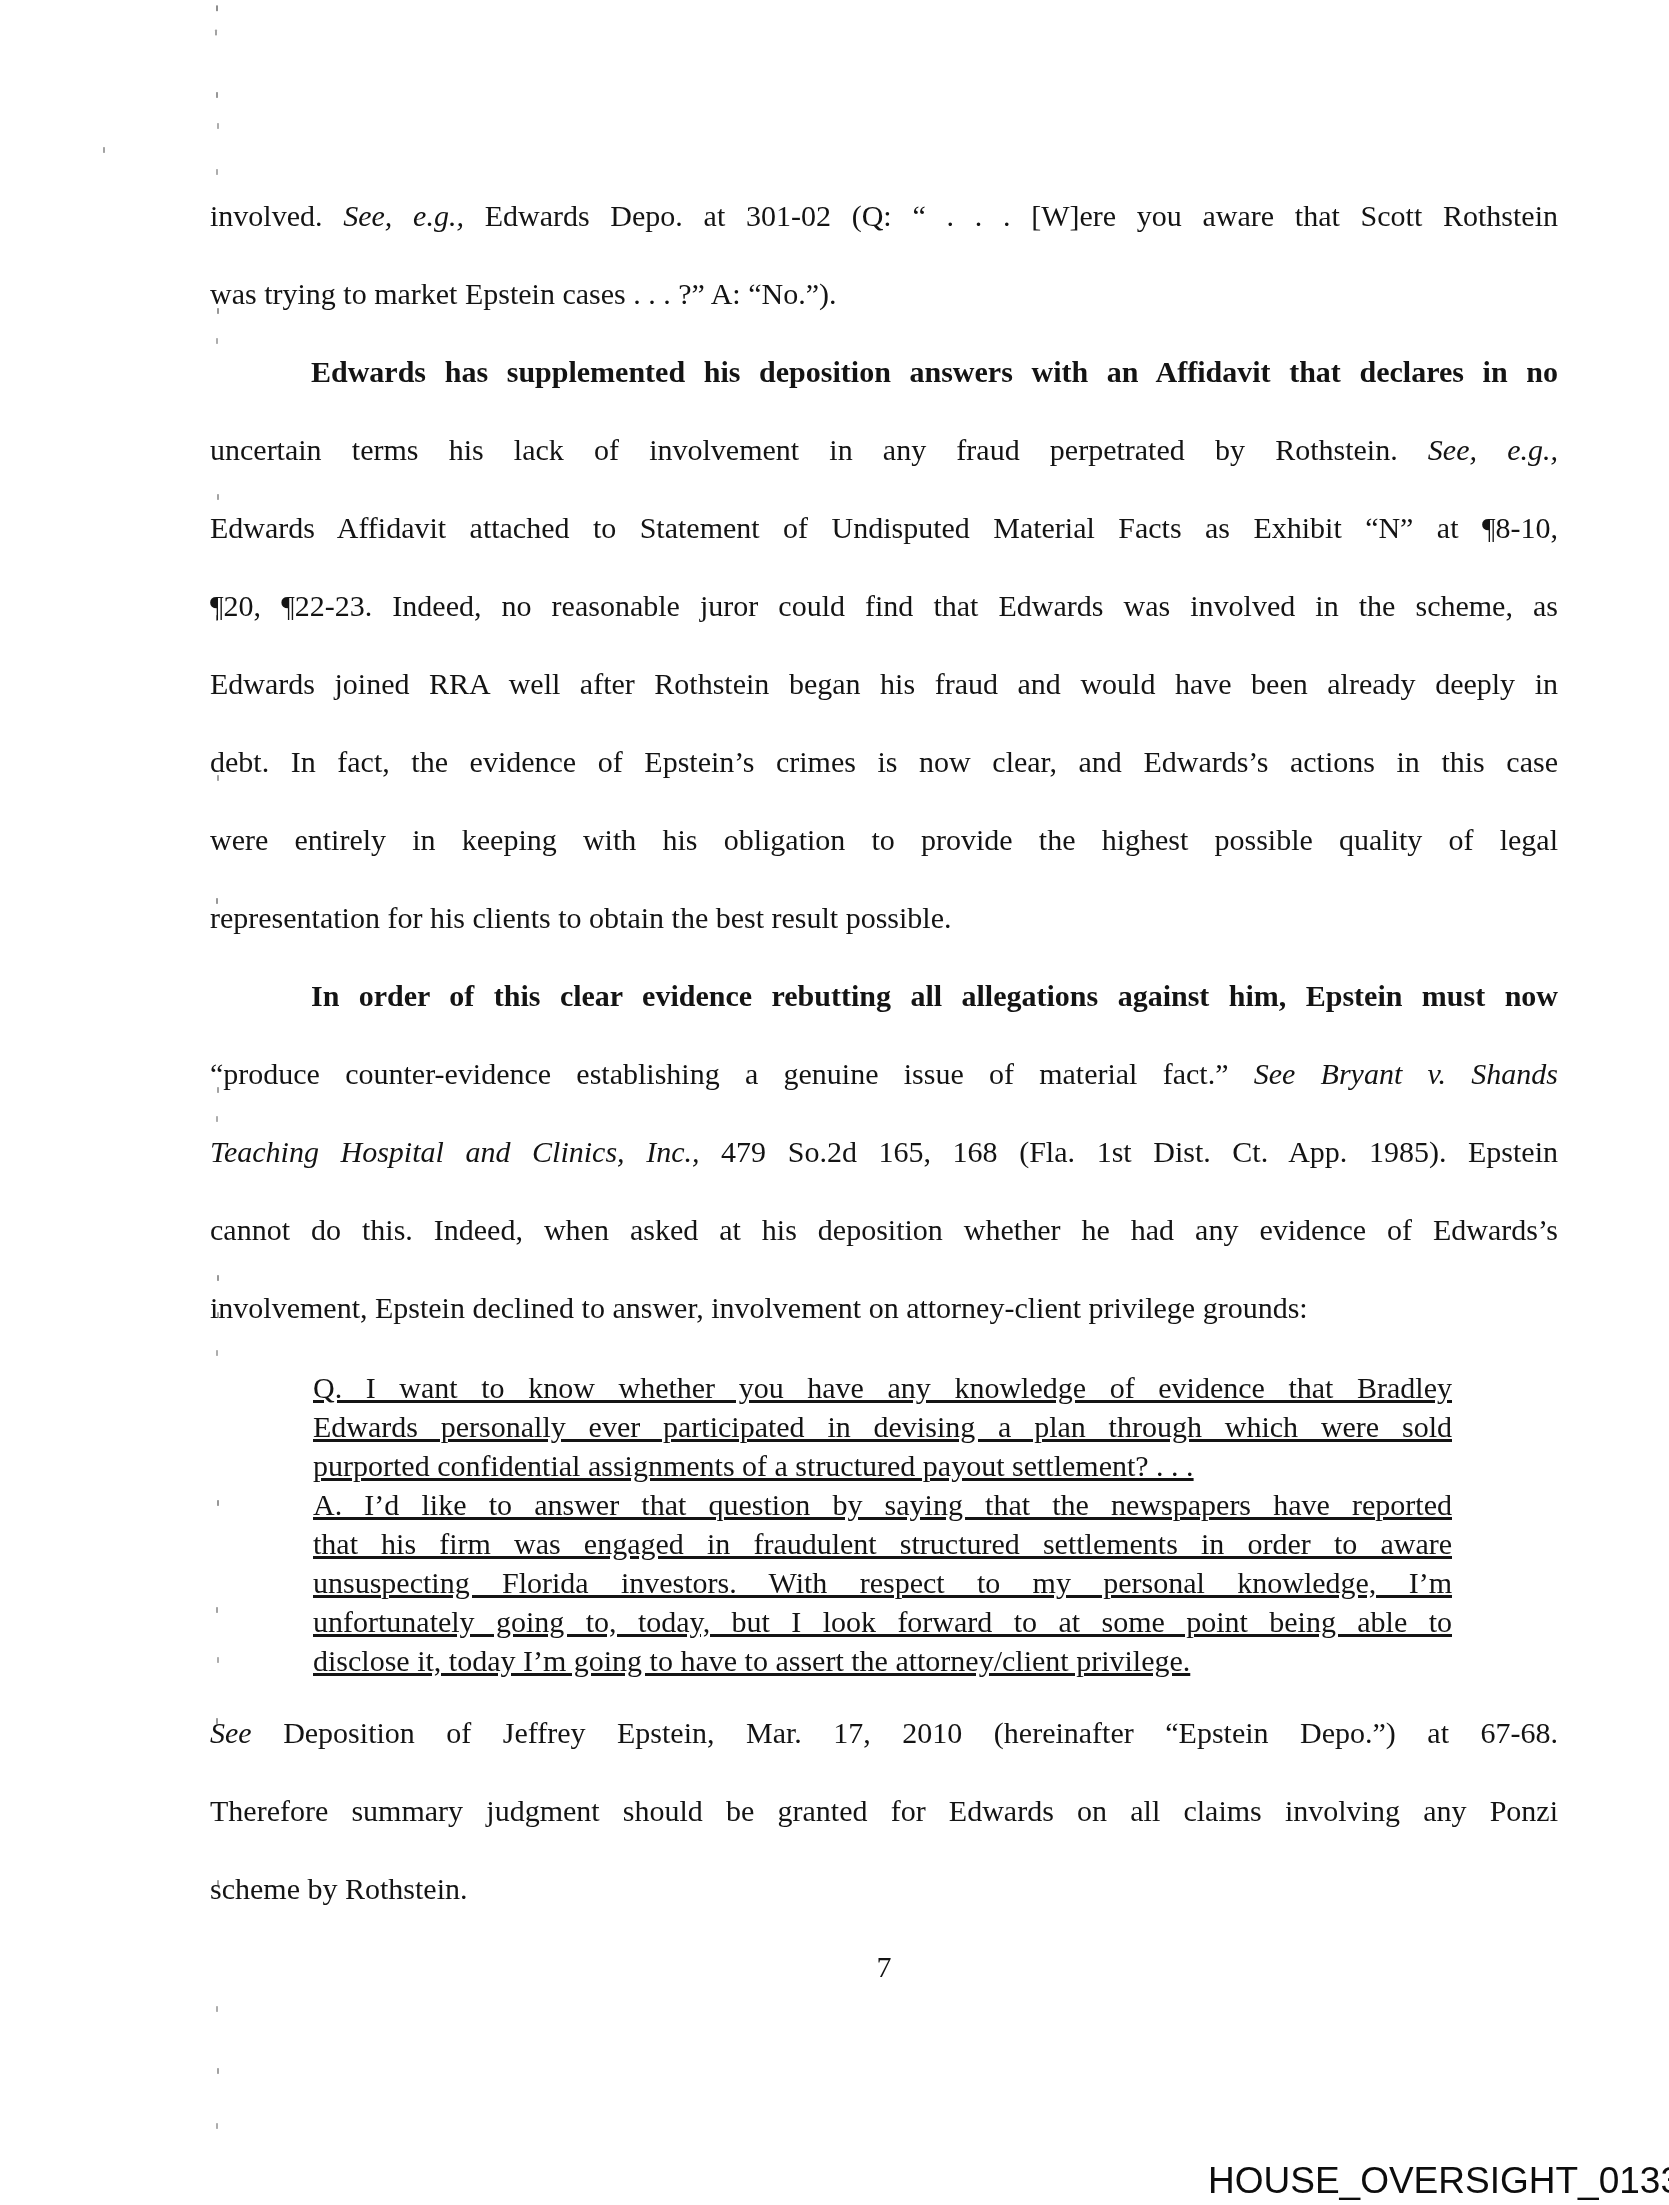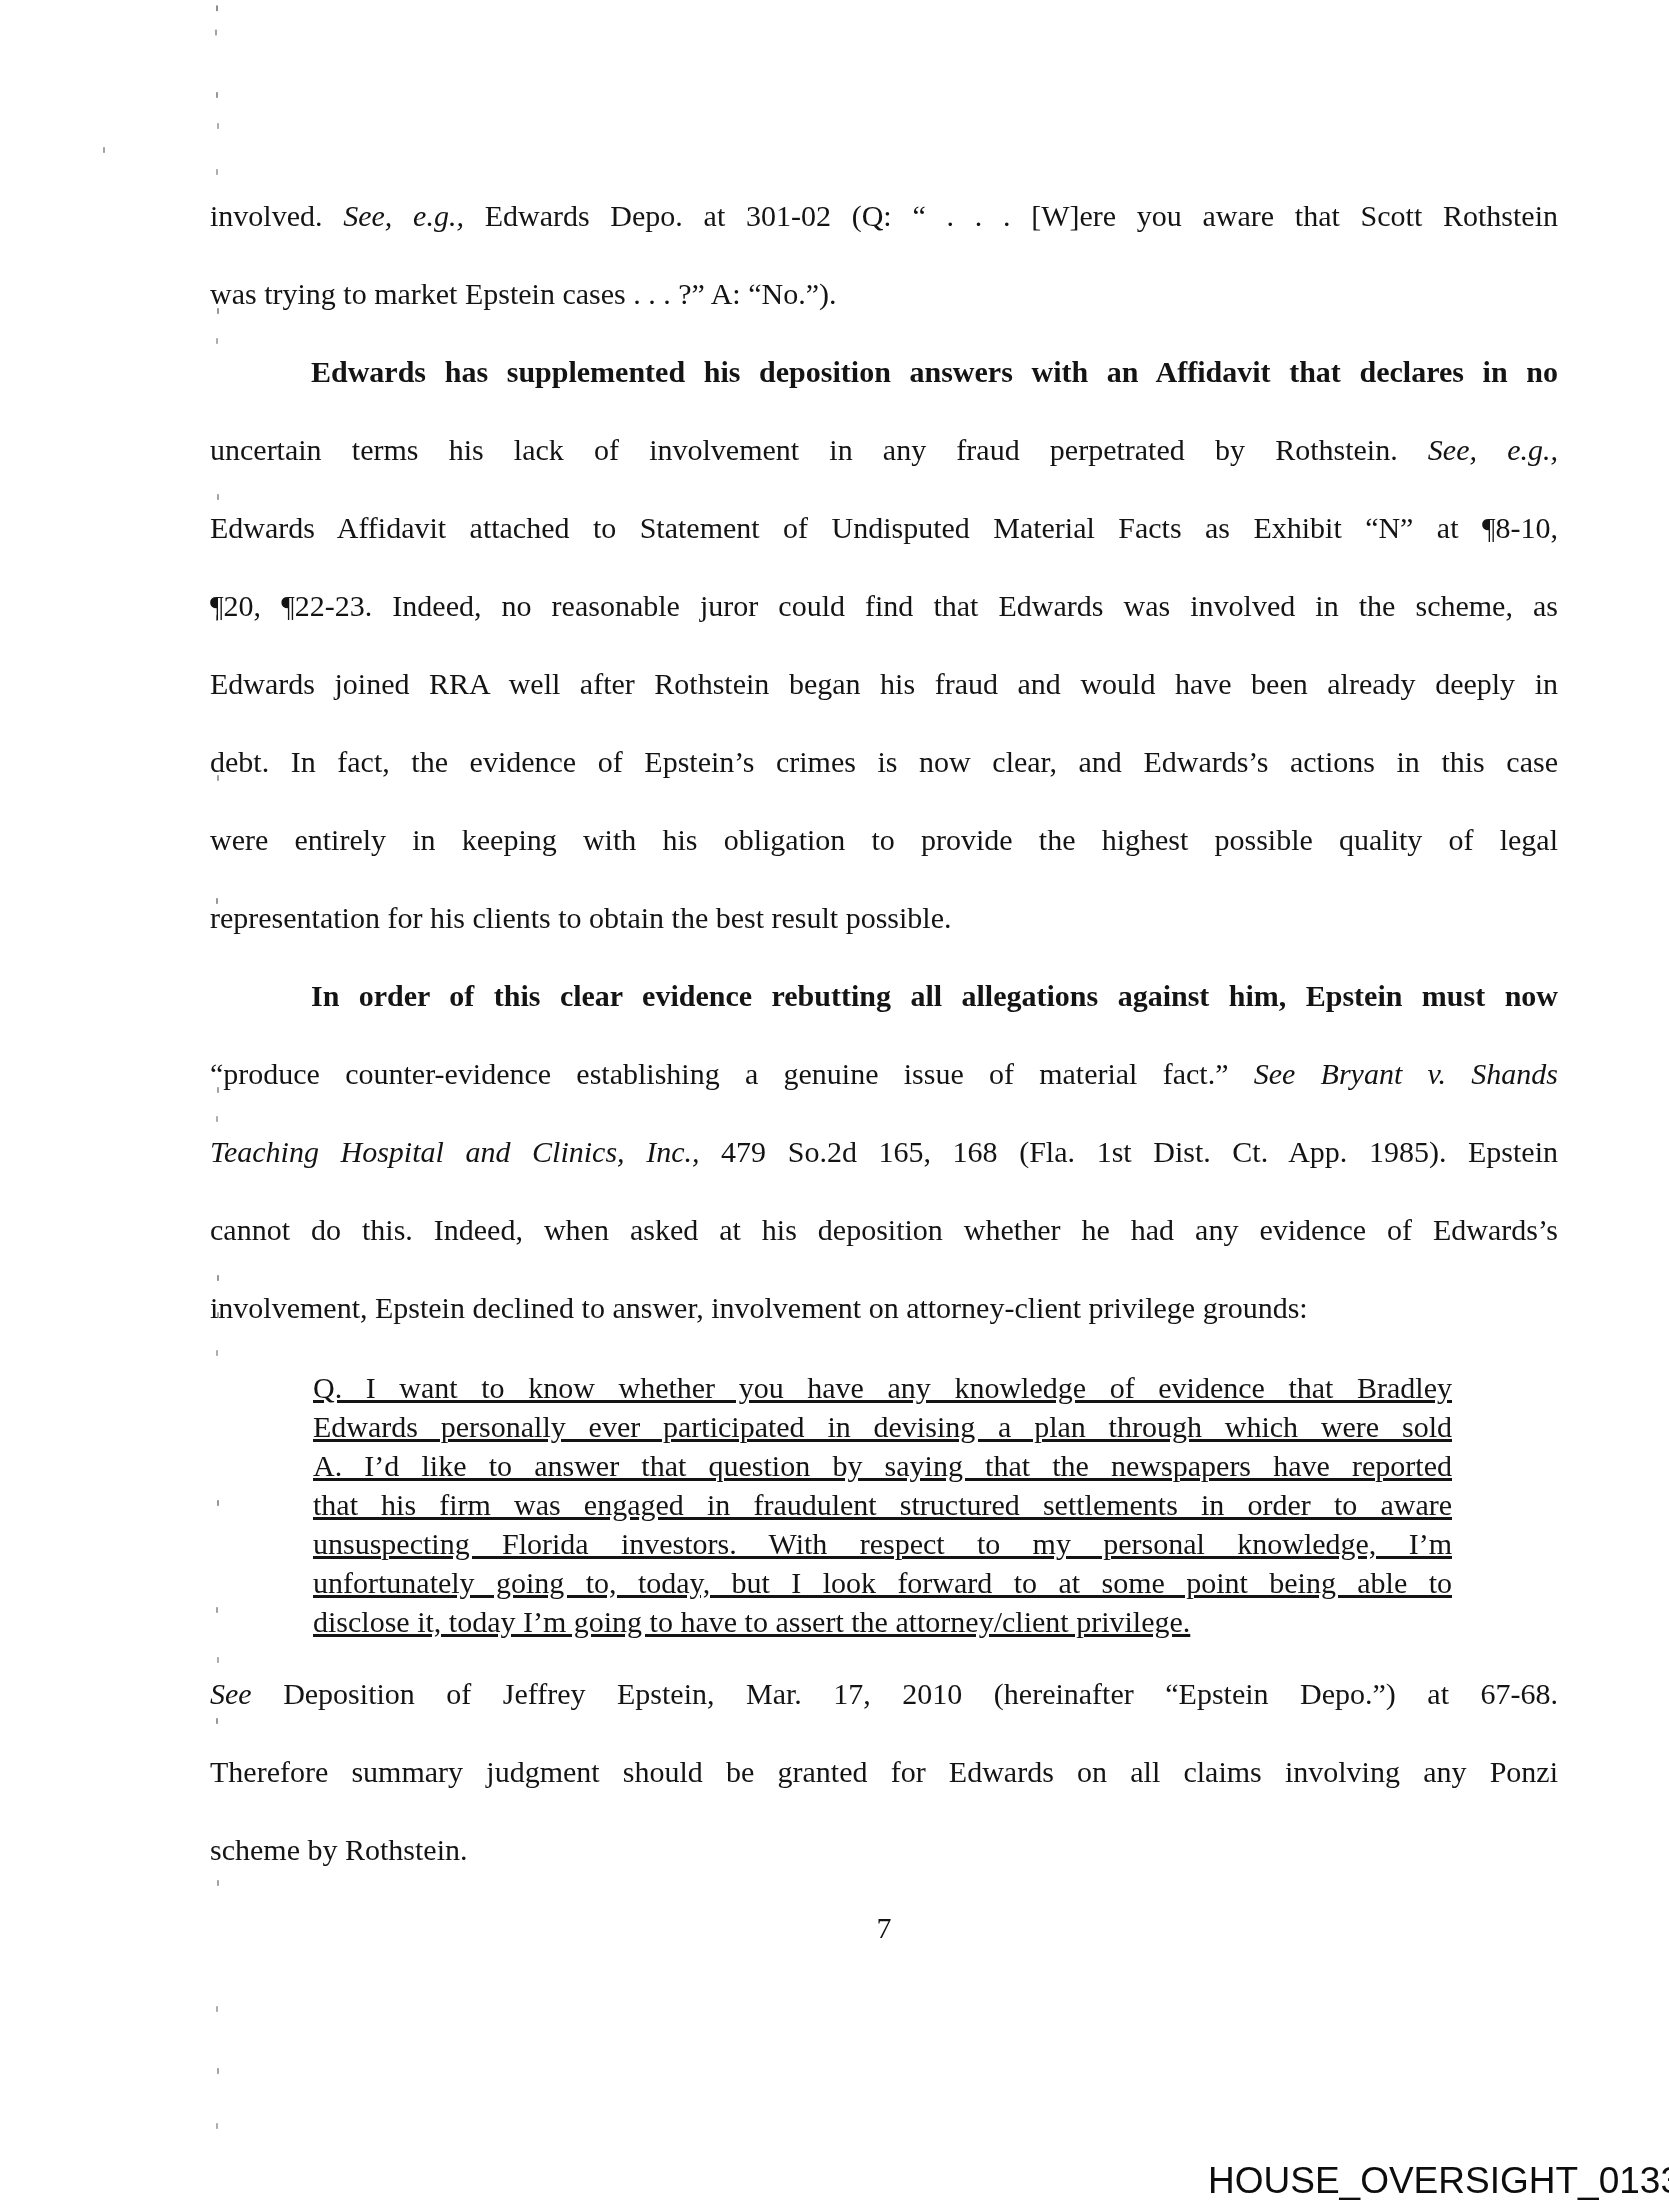--- a/index.html
+++ b/index.html
@@ -95,20 +95,21 @@
       <div class="ln j ind"><span>In order of this clear evidence rebutting all allegations against him, Epstein must now</span></div>
       <div class="ln j"><span>“produce counter-evidence establishing a genuine issue of material fact.” </span><span class="it">See Bryant v. Shands</span></div>
       <div class="ln j"><span class="it">Teaching Hospital and Clinics, Inc.,</span><span> 479 So.2d 165, 168 (Fla. 1st Dist. Ct. App. 1985).  Epstein</span></div>
       <div class="ln j"><span>cannot do this. Indeed, when asked at his deposition whether he had any evidence of Edwards’s</span></div>
       <div class="ln"><span>involvement, Epstein declined to answer, involvement on attorney-client privilege grounds:</span></div>
     </div>
 
     <div class="quote">
       <div class="q-ln j"><span>Q.  I want to know whether you have any knowledge of evidence that Bradley</span></div>
       <div class="q-ln j"><span>Edwards personally ever participated in devising a plan through which were sold</span></div>
+      <div class="q-ln"><span>purported confidential assignments of a structured payout settlement? . . .</span></div>
       <div class="q-ln j"><span>A.  I’d like to answer that question by saying that the newspapers have reported</span></div>
       <div class="q-ln j"><span>that his firm was engaged in fraudulent structured settlements in order to aware</span></div>
       <div class="q-ln j"><span>unsuspecting Florida investors.  With respect to my personal knowledge, I’m</span></div>
       <div class="q-ln j"><span>unfortunately going to, today, but I look forward to at some point being able to</span></div>
       <div class="q-ln"><span>disclose it, today I’m going to have to assert the attorney/client privilege.</span></div>
     </div>
 
     <div>
       <div class="ln j"><span class="it">See</span><span> Deposition of Jeffrey Epstein, Mar. 17, 2010 (hereinafter “Epstein Depo.”) at 67-68.</span></div>
       <div class="ln j"><span>Therefore summary judgment should be granted for Edwards on all claims involving any Ponzi</span></div>

